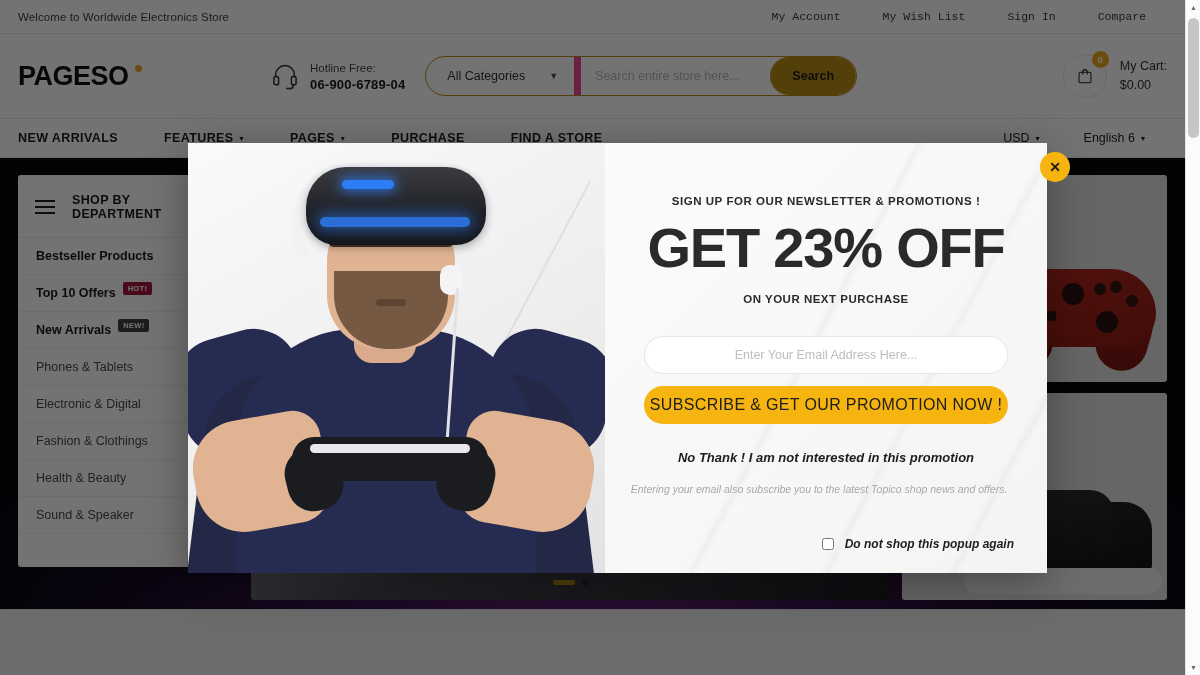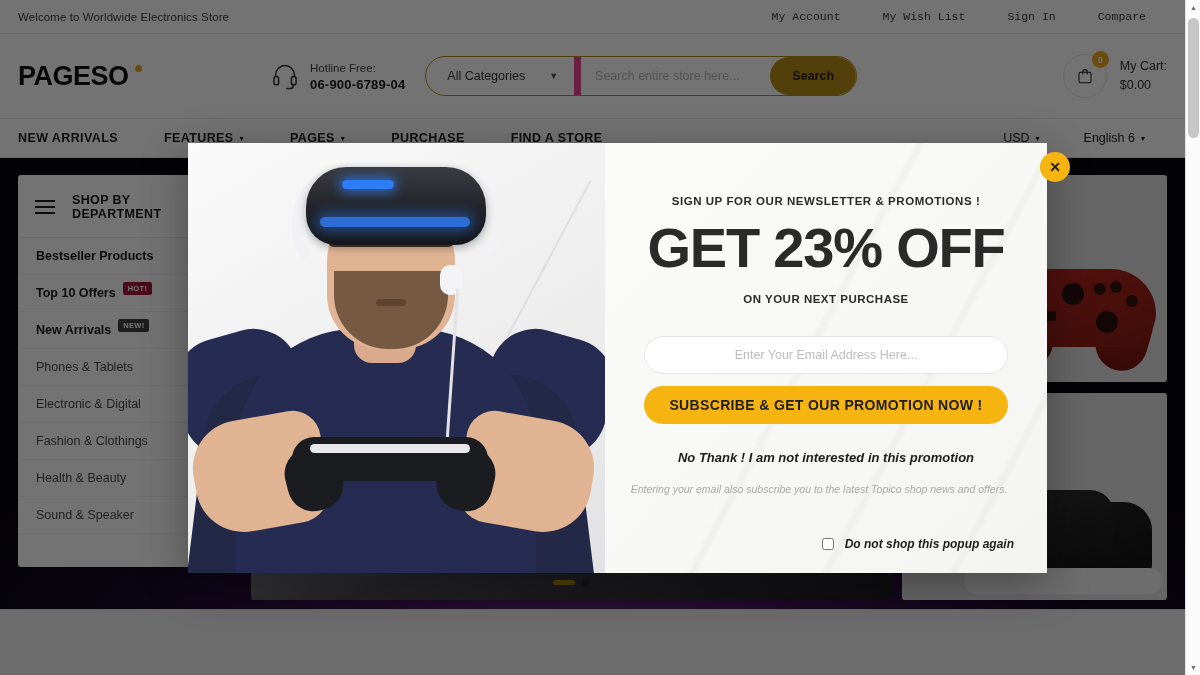--- a/index.html
+++ b/index.html
@@ -397,22 +397,22 @@
   }
   .m-input::placeholder { color: #bdbdbd; }
   .m-btn {
     margin-top: 12px;
     width: 100%;
     height: 38px;
     border-radius: 19px;
     border: 0;
     background: #f5b40f;
     color: #1d1d1d;
-    font-size: 14px;
-    font-weight: 700;
+    font-size: 16px;
+    font-weight: 400;
     letter-spacing: .35px;
     font-family: inherit;
     cursor: pointer;
     position: relative; z-index: 2;
   }
   .m-nothank {
     display: block;
     text-align: center;
     margin-top: 26px;
     font-size: 13px;

